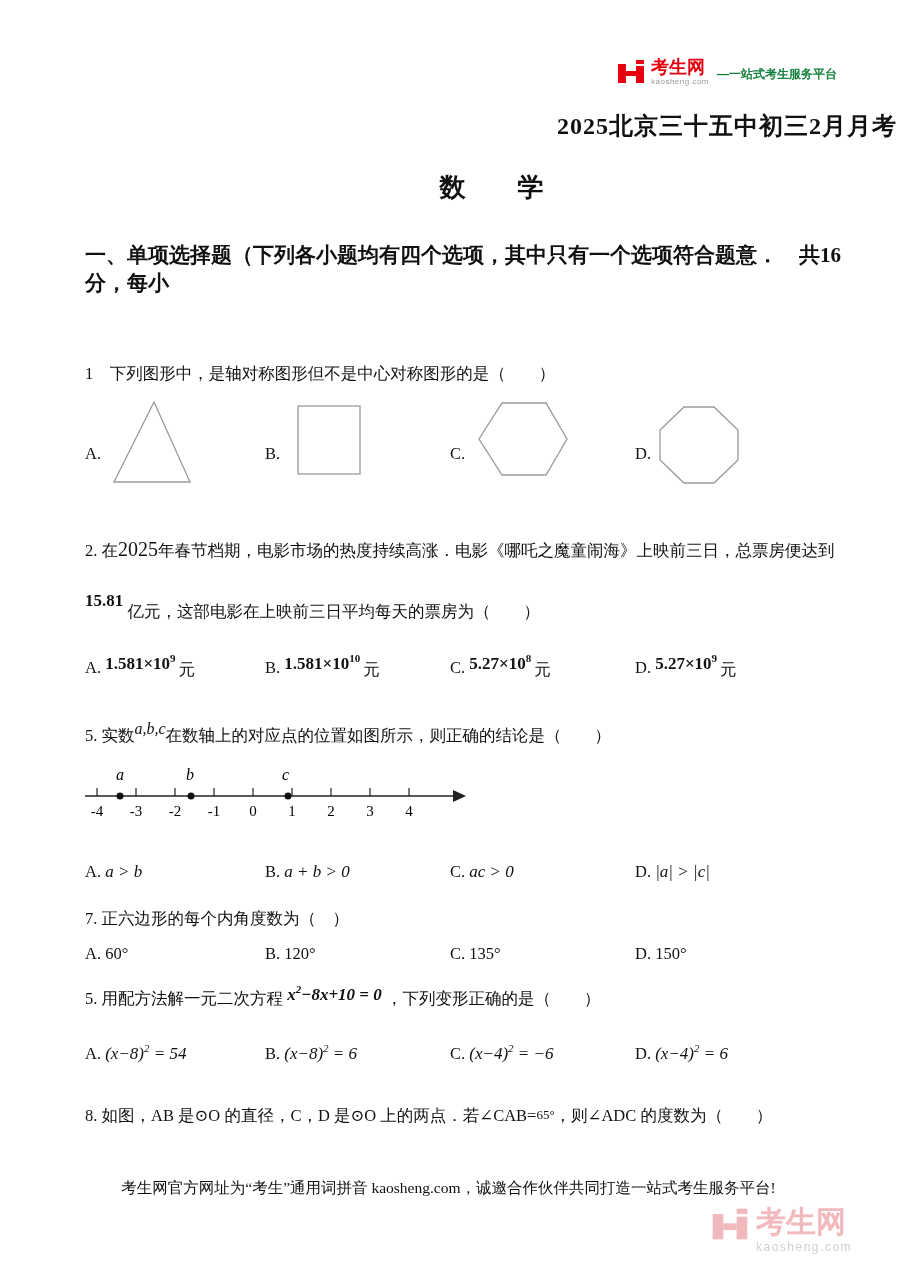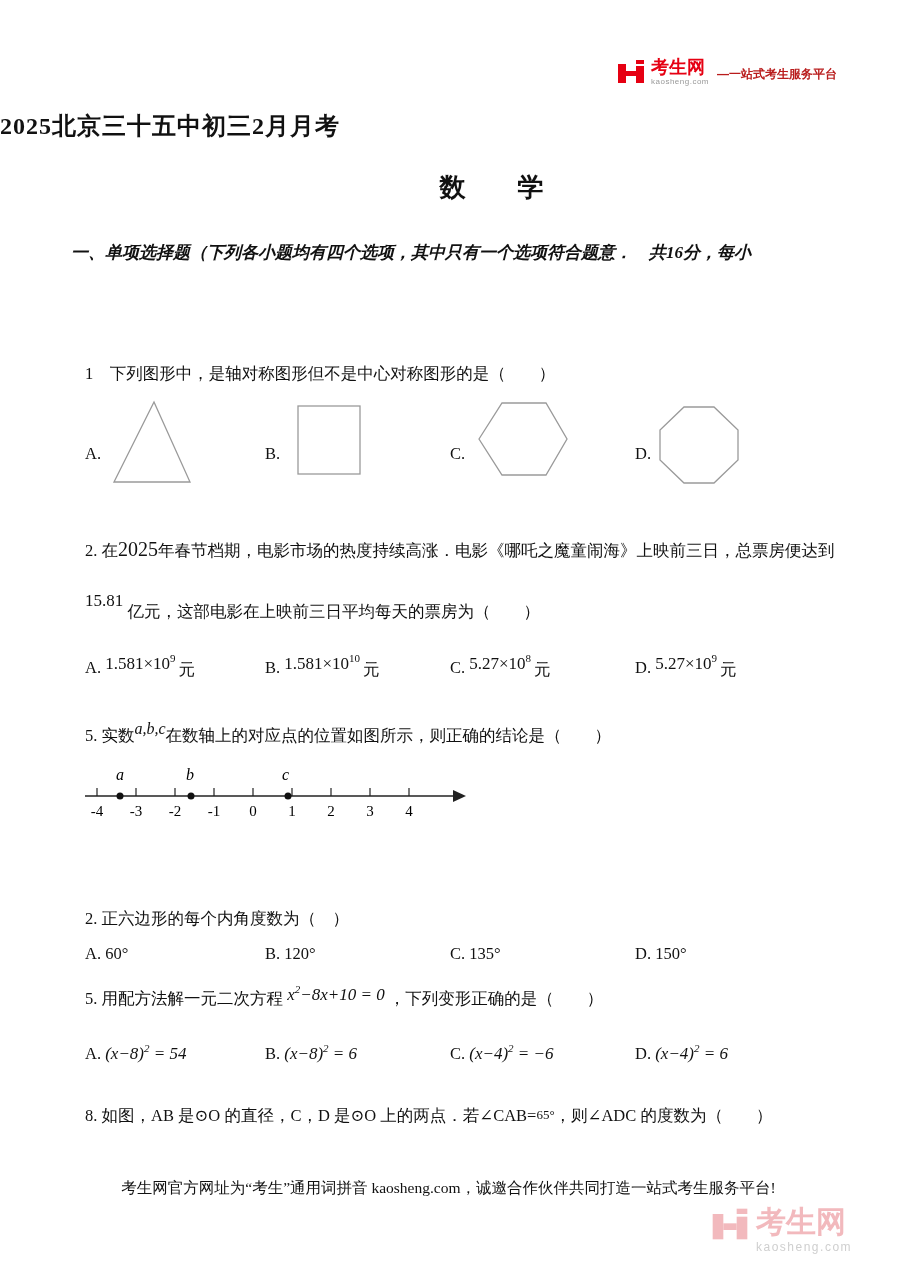--- a/index.html
+++ b/index.html
@@ -1,41 +1,41 @@
 <!DOCTYPE html>
 <html><head>
 <meta charset="utf-8">
 <style>
   html,body{margin:0;padding:0;background:#ffffff;}
   .page{position:relative;width:897px;height:1273px;background:#fff;
         font-family:"Liberation Serif","DejaVu Serif",serif;color:#111;overflow:hidden;}
   .abs{position:absolute;}
-  .title{position:absolute;top:110px;left:0;width:100%;text-align:left;
+  .title{position:absolute;top:110px;left:0;width:100%;text-align:right;
          font-size:24px;font-weight:700;letter-spacing:1px;}
   .subject{position:absolute;top:170px;left:0;width:100%;text-align:center;
            font-size:26px;font-weight:700;margin-left:43px;}
-  .sec{position:absolute;left:71px;right:55px;font-size:17px;font-weight:700;font-style:italic;}
+  .sec{position:absolute;left:85px;right:55px;font-size:21px;font-weight:700;}
   .qtext{position:absolute;left:85px;right:45px;font-size:16.5px;line-height:1.5;}
   .olabel{position:absolute;font-size:16.5px;}
   .optrow{position:absolute;left:85px;right:30px;height:28px;font-size:16.5px;}
   .opt{position:absolute;top:0;white-space:nowrap;}
   .o1{left:0}.o2{left:180px}.o3{left:365px}.o4{left:550px}
-  .mraise{position:relative;top:-4px;font-size:17px;}
+  .mraise{position:relative;top:-4px;font-size:17px;font-weight:bold;}
   sup{font-size:11px;line-height:0;}
   .mit{font-style:italic;font-family:"Liberation Serif","DejaVu Serif",serif;font-size:17px;}
   .unit{position:relative;top:2px;margin-left:3px;}
   .bignum{font-size:20px;}
   .lowershift{position:relative;top:7px;}
   .shape{position:absolute;}
   .logo{position:absolute;left:616px;top:58px;display:flex;align-items:flex-start;
         font-family:"Liberation Sans","DejaVu Sans",sans-serif;}
   .logo-icon{margin-right:5px;}
   .logo-name{font-size:18px;font-weight:700;color:#e60012;line-height:1.05;}
   .logo-domain{font-size:8px;color:#999;letter-spacing:.5px;}
-  .logo-tagline{font-size:12px;color:#b91c1c;margin-left:8px;margin-top:8px;font-weight:700;}
+  .logo-tagline{font-size:12px;color:#15803d;margin-left:8px;margin-top:8px;font-weight:700;}
   .footer{position:absolute;top:1178px;left:0;width:100%;text-align:center;font-size:15.5px;}
   .wm{position:absolute;left:710px;top:1206px;display:flex;align-items:flex-start;
       font-family:"Liberation Sans","DejaVu Sans",sans-serif;}
   .wm-icon{margin-right:6px;}
   .wm-name{font-size:30px;font-weight:700;color:#f2b9bd;line-height:1.05;}
   .wm-domain{font-size:12px;color:#cfcfcf;letter-spacing:1.5px;margin-top:2px;}
   svg text{font-family:"Liberation Serif","DejaVu Serif",serif;}
 </style>
 </head>
 <body>
@@ -122,22 +122,28 @@
     <text x="51" y="52" font-size="15" text-anchor="middle">-3</text>
     <text x="90" y="52" font-size="15" text-anchor="middle">-2</text>
     <text x="129" y="52" font-size="15" text-anchor="middle">-1</text>
     <text x="168" y="52" font-size="15" text-anchor="middle">0</text>
     <text x="207" y="52" font-size="15" text-anchor="middle">1</text>
     <text x="246" y="52" font-size="15" text-anchor="middle">2</text>
     <text x="285" y="52" font-size="15" text-anchor="middle">3</text>
     <text x="324" y="52" font-size="15" text-anchor="middle">4</text>
   </svg>
 
+  <div class="optrow" style="top:862px">
+    <span class="opt o1"><span>A.</span>&nbsp;<span class="mit">a &gt; b</span></span>
+    <span class="opt o2"><span>B.</span>&nbsp;<span class="mit">a + b &gt; 0</span></span>
+    <span class="opt o3"><span>C.</span>&nbsp;<span class="mit">ac &gt; 0</span></span>
+    <span class="opt o4"><span>D.</span>&nbsp;<span class="mit">|a| &gt; |c|</span></span>
+  </div>
 
-  <div class="qtext" style="top:907px">2. 正六边形的每个内角度数为（　）</div>
+  <div class="qtext" style="top:907px">7. 正六边形的每个内角度数为（　）</div>
   <div class="optrow" style="top:944px">
     <span class="opt o1"><span>A.</span>&nbsp;<span>60°</span></span>
     <span class="opt o2"><span>B.</span>&nbsp;<span>120°</span></span>
     <span class="opt o3"><span>C.</span>&nbsp;<span>135°</span></span>
     <span class="opt o4"><span>D.</span>&nbsp;<span>150°</span></span>
   </div>
 
   <div class="qtext" style="top:986px">
     <span>5. 用配方法解一元二次方程</span>
     <span class="mraise mit"><span>x</span><sup>2</sup><span>−8x+10 = 0</span></span>

